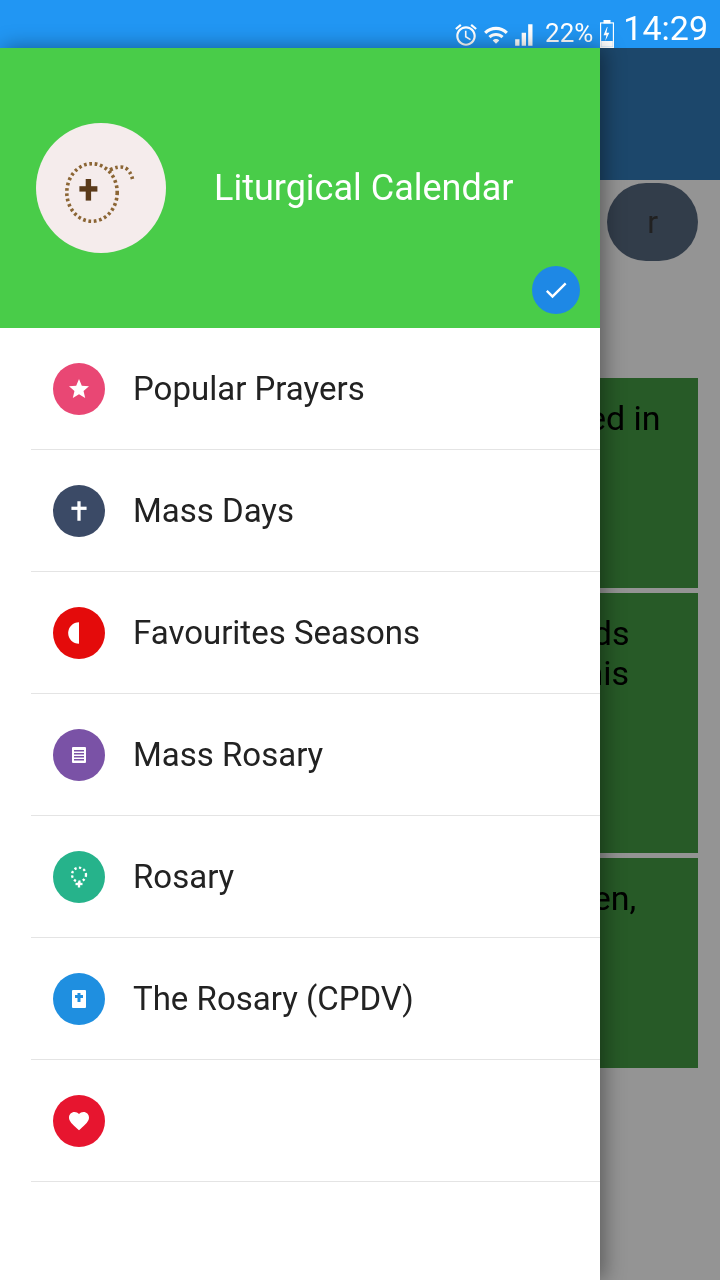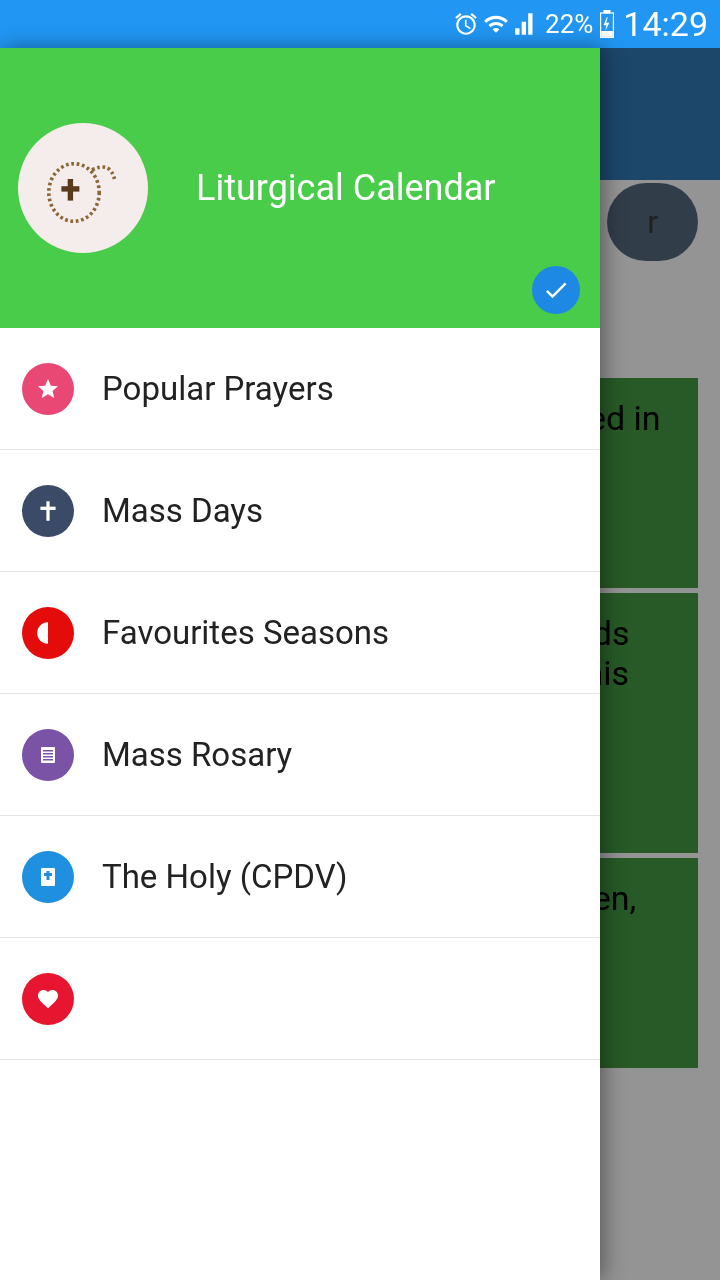--- a/index.html
+++ b/index.html
@@ -13,21 +13,21 @@
       font-family: Roboto, Arial, sans-serif;
       overflow: hidden;
       position: relative;
       background: #e0e0e0;
     }
     .status-bar {
       height: 48px;
       background: #2196F3;
       display: flex;
       justify-content: flex-end;
-      align-items: center;
+      align-items: flex-end;
       padding: 0 12px;
       color: white;
       font-size: 28px;
       gap: 4px;
     }
     .status-bar .icon {
       display: inline-flex;
       align-items: center;
     }
     .status-battery-text {
@@ -90,21 +90,21 @@
       box-shadow: 4px 0 20px rgba(0,0,0,0.4);
       display: flex;
       flex-direction: column;
     }
     .drawer-header {
       height: 280px;
       background: #49CC49;
       position: relative;
       display: flex;
       align-items: center;
-      padding-left: 18px;
+      padding-left: 36px;
     }
     .avatar {
       width: 130px;
       height: 130px;
       border-radius: 50%;
       background: #f5ecec;
       display: flex;
       align-items: center;
       justify-content: center;
       overflow: hidden;
@@ -124,20 +124,21 @@
       background: #1e88e5;
       border-radius: 50%;
       display: flex;
       align-items: center;
       justify-content: center;
     }
     .drawer-list {
       flex: 1;
       background: white;
       overflow-y: hidden;
+      margin-left: 31px;
     }
     .drawer-item {
       height: 122px;
       display: flex;
       align-items: center;
       padding-left: 22px;
       border-bottom: 1px solid #e4e4e4;
     }
     .drawer-item .item-icon {
       width: 52px;
@@ -253,28 +254,38 @@
             <rect x="5" y="4" width="14" height="16" rx="1"></rect>
             <rect x="7" y="7" width="10" height="1.5" fill="#7A52A6"></rect>
             <rect x="7" y="10" width="10" height="1.5" fill="#7A52A6"></rect>
             <rect x="7" y="13" width="10" height="1.5" fill="#7A52A6"></rect>
             <rect x="7" y="16" width="10" height="1.5" fill="#7A52A6"></rect>
           </svg>
         </div>
         <div class="item-label">Mass Rosary</div>
       </div>
       <div class="drawer-item">
+        <div class="item-icon" style="background: rgb(38, 179, 139);">
+          <svg width="28" height="28" viewBox="0 0 24 24" class="icon-svg">
+            <circle cx="12" cy="10" r="6" fill="none" stroke="white" stroke-width="2" stroke-dasharray="2,2"></circle>
+            <line x1="12" y1="16" x2="12" y2="21" stroke="white" stroke-width="2"></line>
+            <line x1="9" y1="18" x2="15" y2="18" stroke="white" stroke-width="2"></line>
+          </svg>
+        </div>
+        <div class="item-label">Rosary</div>
+      </div>
+      <div class="drawer-item">
         <div class="item-icon" style="background: rgb(31, 143, 224);">
           <svg width="24" height="24" viewBox="0 0 24 24" class="icon-svg">
             <rect x="5" y="3" width="14" height="18" rx="1"></rect>
             <rect x="10.5" y="6" width="3" height="9" fill="#1F8FE0"></rect>
             <rect x="8" y="8" width="8" height="3" fill="#1F8FE0"></rect>
           </svg>
         </div>
-        <div class="item-label">The Holy (CPDV)</div>
+        <div class="item-label">The Rosary (CPDV)</div>
       </div>
       <div class="drawer-item">
         <div class="item-icon" style="background: rgb(231, 21, 47);">
           <svg width="24" height="24" viewBox="0 0 24 24" class="icon-svg">
             <path d="M12 21.35l-1.45-1.32C5.4 15.36 2 12.28 2 8.5 2 5.42 4.42 3 7.5 3c1.74 0 3.41.81 4.5 2.09C13.09 3.81 14.76 3 16.5 3 19.58 3 22 5.42 22 8.5c0 3.78-3.4 6.86-8.55 11.54L12 21.35z"></path>
           </svg>
         </div>
       </div>
     </div>
 </div>

